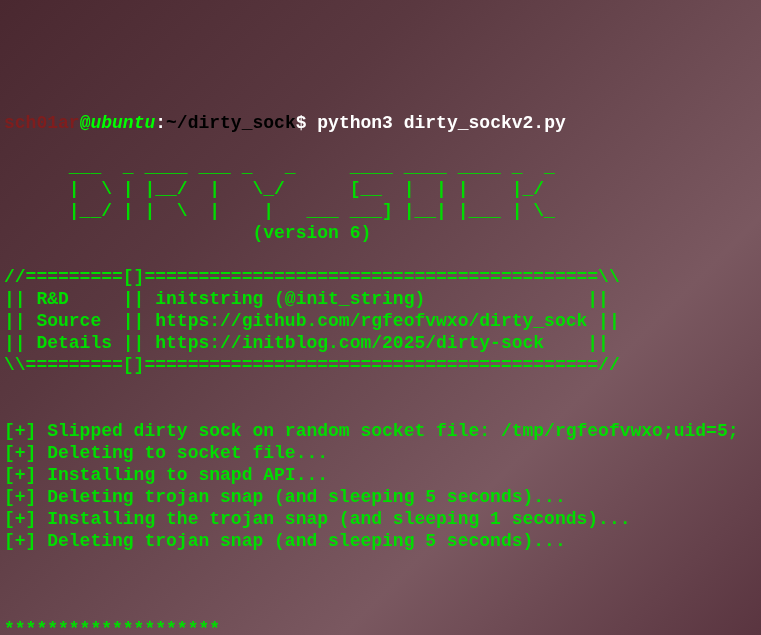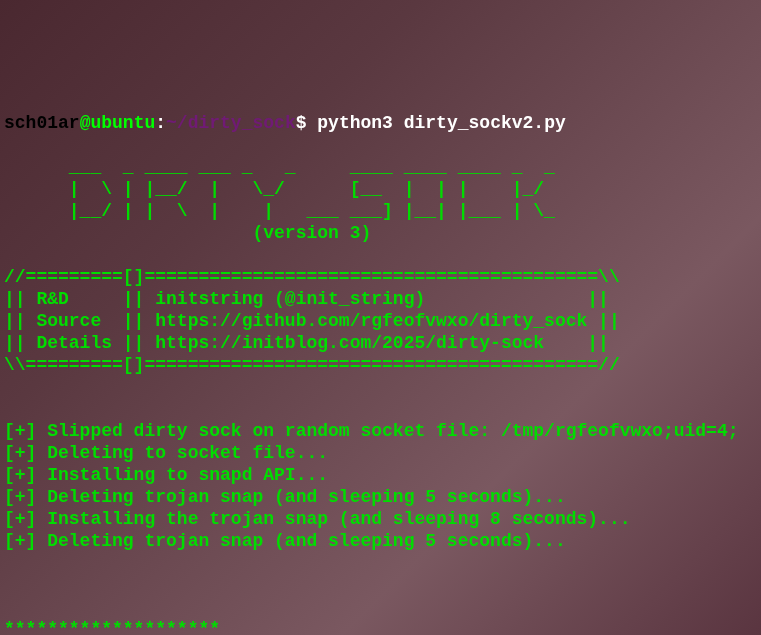--- a/index.html
+++ b/index.html
@@ -17,34 +17,35 @@
       line-height: 22px;
       overflow: hidden;
       position: relative;
       white-space: pre;
     }
     .terminal {
       padding: 2px 4px;
       position: relative;
     }
     .prompt-user {
-      color: #000000;
+      color: #7f1d1d;
       text-align: center;
     }
     .prompt-host {
       color: #00ff00;
+      font-style: italic;
     }
     .prompt-at {
       color: #00ff00;
     }
     .prompt-colon {
       color: #ffffff;
     }
     .prompt-path {
-      color: #701a75;
+      color: #000000;
       margin-top: 8px;
     }
     .prompt-dollar {
       color: #ffffff;
     }
     .command {
       color: #ffffff;
     }
     .output {
       color: #00dd00;
@@ -57,34 +58,34 @@
 <body>
 
 
 
 <div class="terminal">
 <span class="prompt-line"><span class="prompt-user">sch01ar</span><span class="prompt-at">@</span><span class="prompt-host">ubuntu</span><span class="prompt-colon">:</span><span class="prompt-path">~/dirty_sock</span><span class="prompt-dollar">$</span><span class="command"> python3 dirty_sockv2.py</span></span>
 <span class="output"> </span>
 <span class="output">      ___  _ ____ ___ _   _     ____ ____ ____ _  _ </span>
 <span class="output">      |  \ | |__/  |   \_/      [__  |  | |    |_/  </span>
 <span class="output">      |__/ | |  \  |    |   ___ ___] |__| |___ | \_ </span>
-<span class="output">                       (version 3)</span>
+<span class="output">                       (version 6)</span>
 <span class="output"> </span>
 <span class="output">//=========[]==========================================\\</span>
 <span class="output">|| R&amp;D     || initstring (@init_string)               ||</span>
 <span class="output">|| Source  || https://github.com/rgfeofvwxo/dirty_sock ||</span>
 <span class="output">|| Details || https://initblog.com/2025/dirty-sock    ||</span>
 <span class="output">\\=========[]==========================================//</span>
 <span class="output"> </span>
 <span class="output"> </span>
-<span class="output">[+] Slipped dirty sock on random socket file: /tmp/rgfeofvwxo;uid=4;</span>
+<span class="output">[+] Slipped dirty sock on random socket file: /tmp/rgfeofvwxo;uid=5;</span>
 <span class="output">[+] Deleting to socket file...</span>
 <span class="output">[+] Installing to snapd API...</span>
 <span class="output">[+] Deleting trojan snap (and sleeping 5 seconds)...</span>
-<span class="output">[+] Installing the trojan snap (and sleeping 8 seconds)...</span>
+<span class="output">[+] Installing the trojan snap (and sleeping 1 seconds)...</span>
 <span class="output">[+] Deleting trojan snap (and sleeping 5 seconds)...</span>
 <span class="output"> </span>
 <span class="output"> </span>
 <span class="output"> </span>
 <span class="output">********************</span>
 
 
 
 </div>
 

